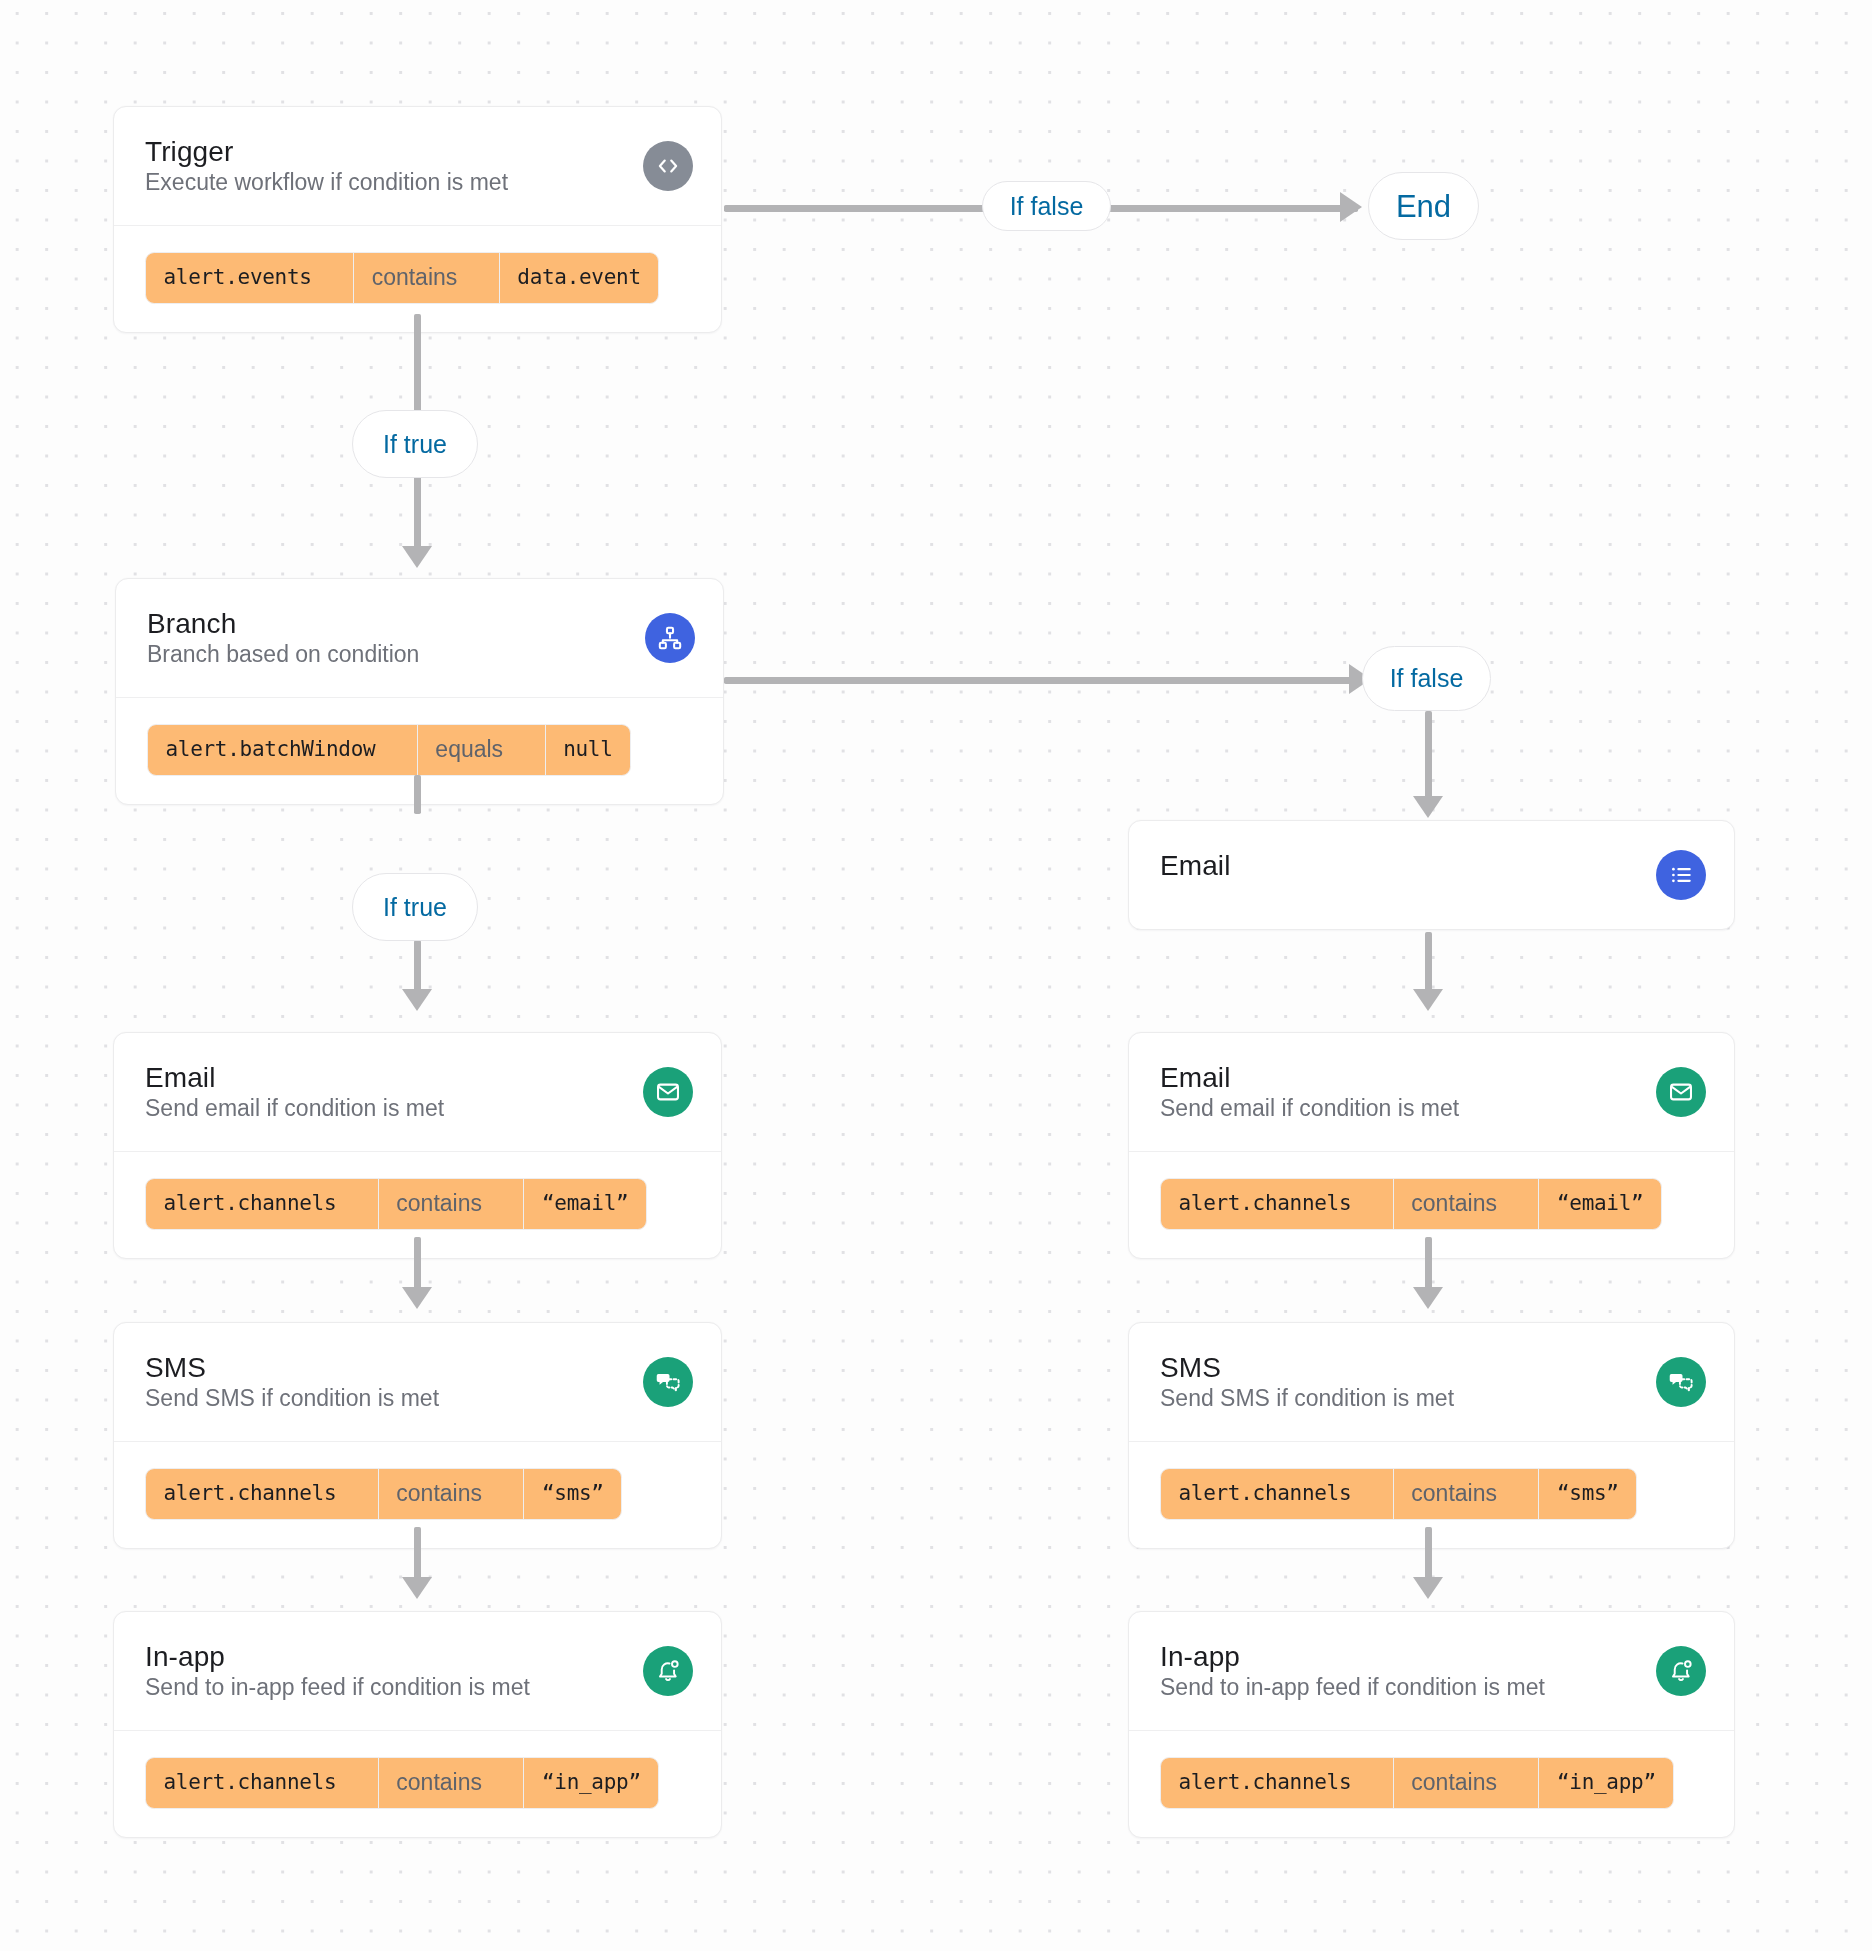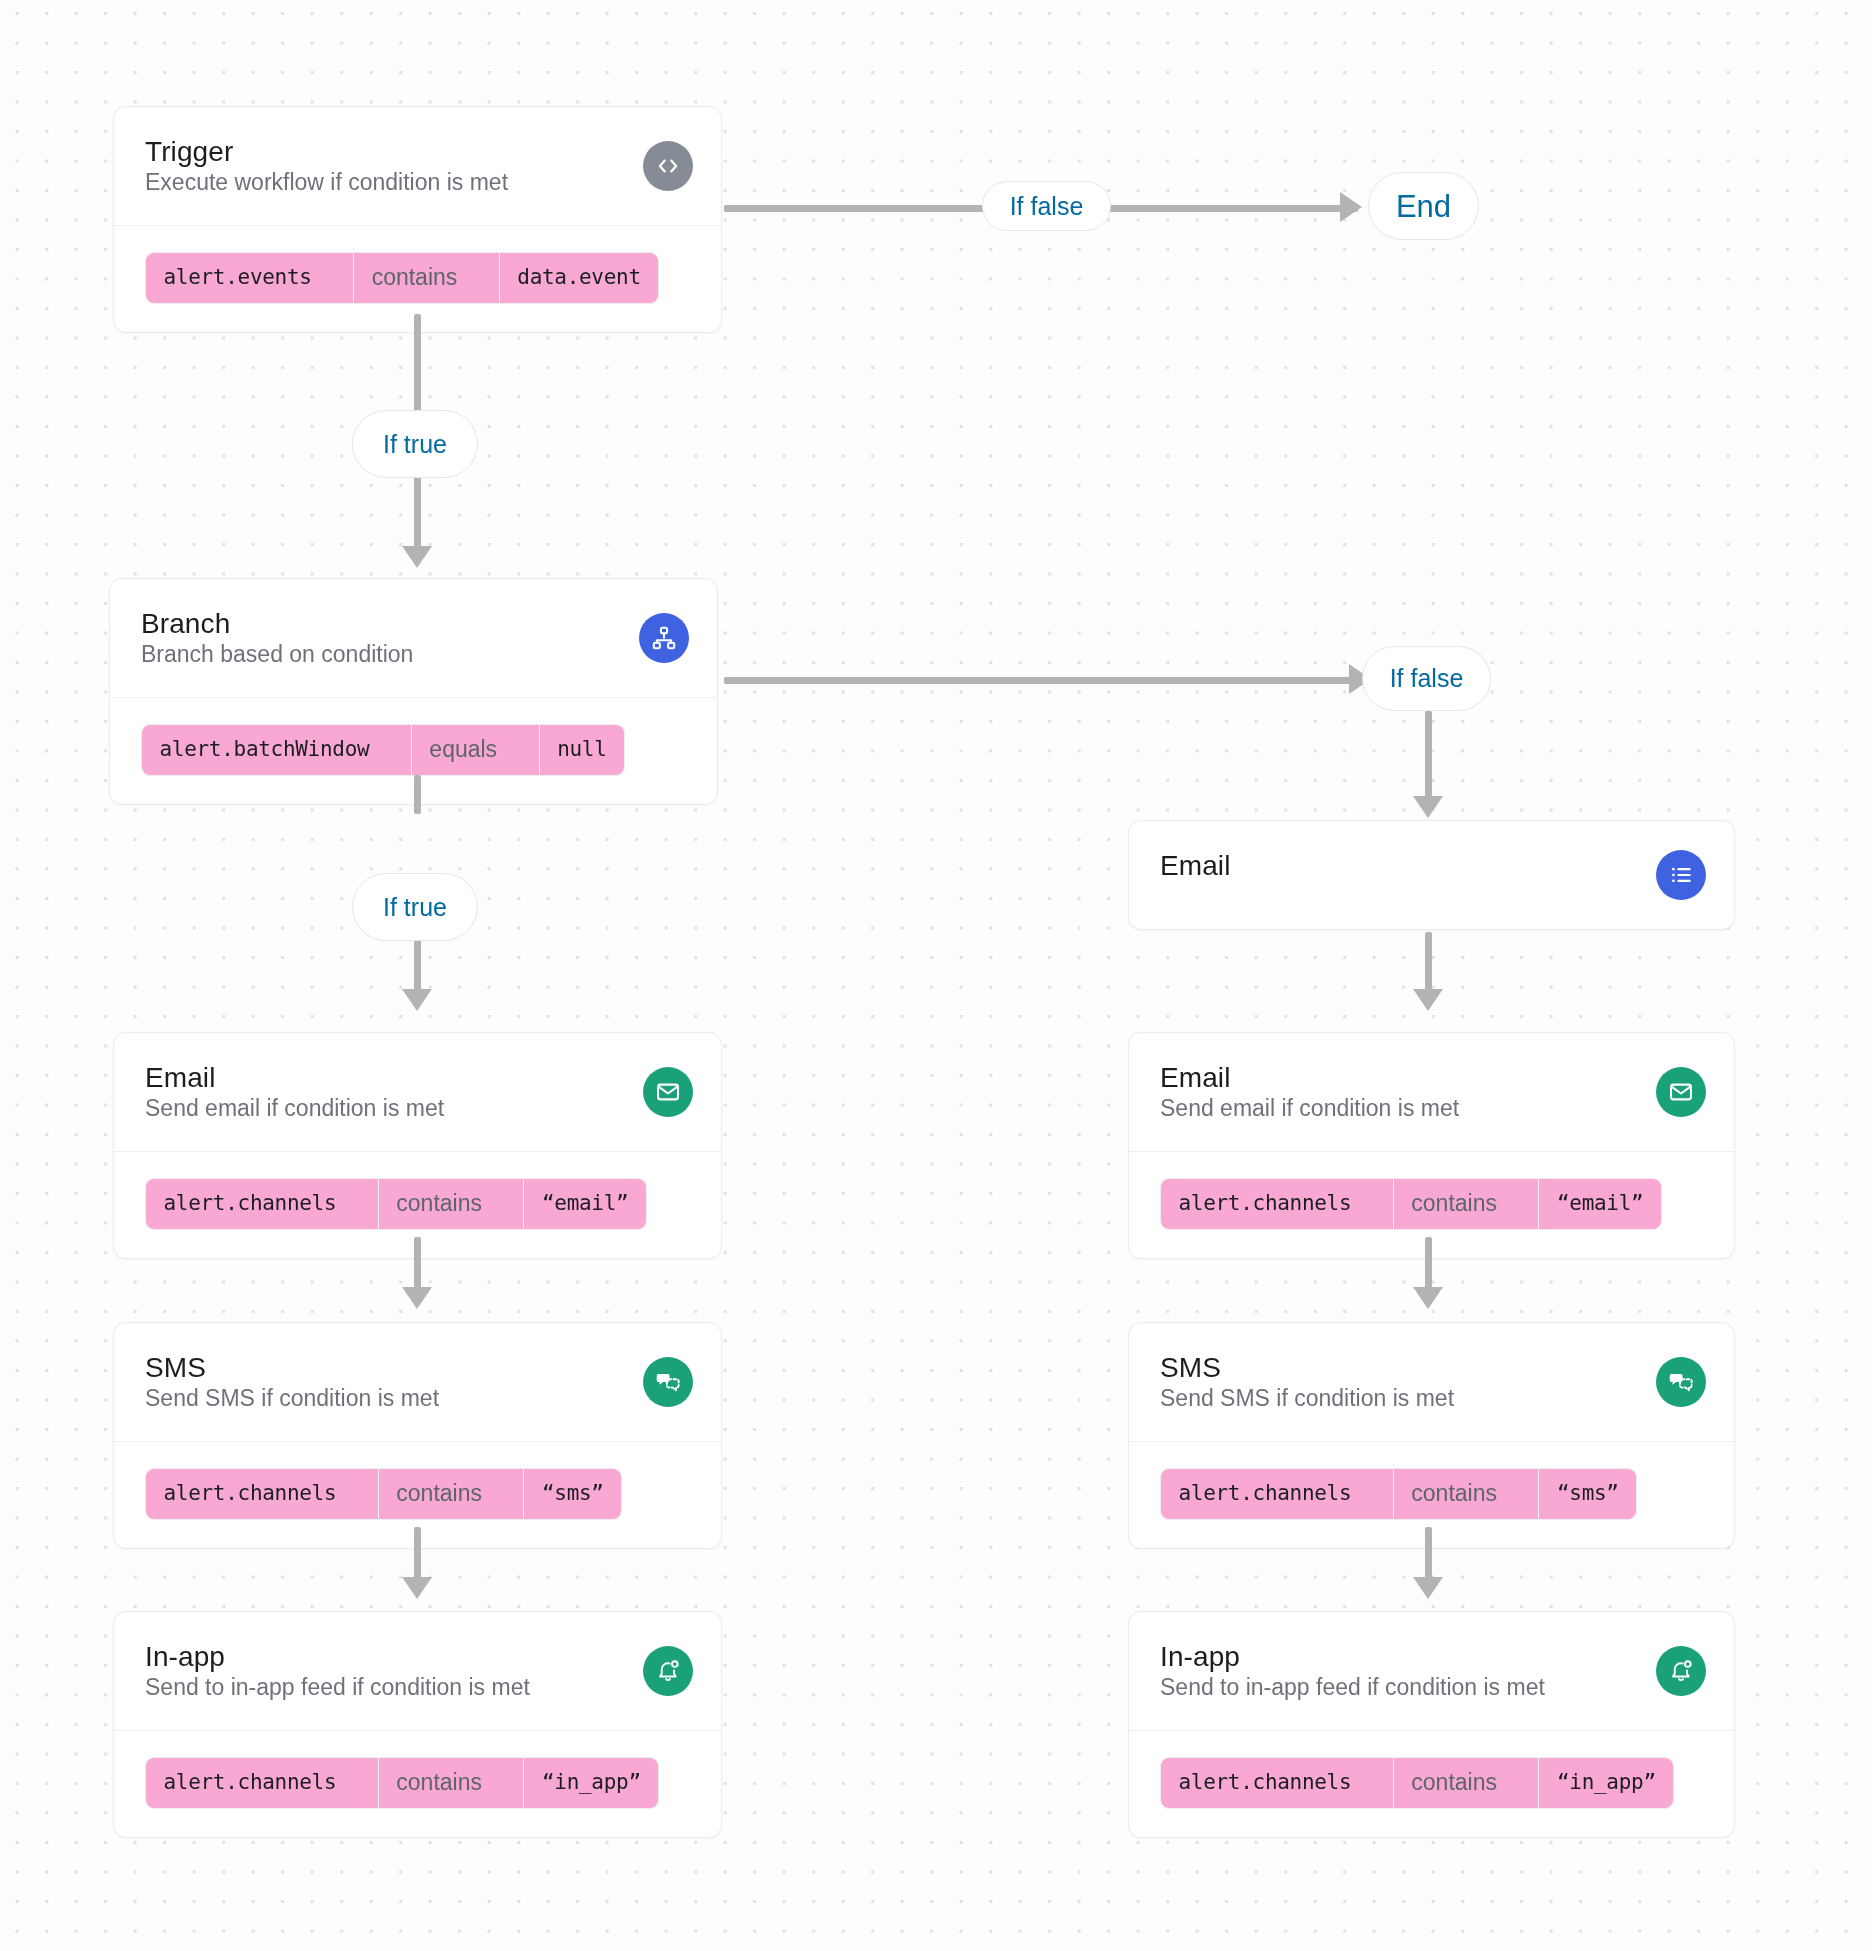--- a/index.html
+++ b/index.html
@@ -76,21 +76,21 @@
   .node-cond-wrap {
     border-top: 1.4px solid #efeff0;
     padding: 26px 31px 28px 31px;
   }
   .cond {
     display: inline-flex;
     align-items: stretch;
     border: 1.4px solid #eeeef0;
     border-radius: 9.2px;
     overflow: hidden;
-    background: #f9a8d4;
+    background: #fdba74;
   }
   .cond-cell {
     padding: 10px 17.5px;
     font-size: 23px;
     line-height: 1.3;
     display: flex;
     align-items: center;
     white-space: nowrap;
   }
   .cond-cell + .cond-cell { border-left: 1.4px solid #eeeef0; margin-left: 24px; }
@@ -225,21 +225,21 @@
     </div>
     <div class="node-cond-wrap">
       <div class="cond">
         <div class="cond-cell cond-field">alert.events</div>
         <div class="cond-cell cond-op">contains</div>
         <div class="cond-cell cond-value">data.event</div>
       </div>
     </div>
   </div>
 
-  <div class="node" style="left:109px; top:578px; width:609px;">
+  <div class="node" style="left:115px; top:578px; width:609px;">
     <div class="node-head">
       <div class="node-title">Branch</div>
       <div class="node-sub">Branch based on condition</div>
       <div class="badge badge-blue">
         <svg width="26" height="26" viewBox="0 0 24 24" fill="none" stroke="#ffffff" stroke-width="1.9" stroke-linecap="round" stroke-linejoin="round">
           <rect x="9.2" y="2.6" width="5.6" height="5" rx="1.2"></rect>
           <rect x="2.6" y="16.4" width="5.6" height="5" rx="1.2"></rect>
           <rect x="15.8" y="16.4" width="5.6" height="5" rx="1.2"></rect>
           <path d="M12 7.6v4.2"></path>
           <path d="M5.4 16.4v-2.3h13.2v2.3"></path>

